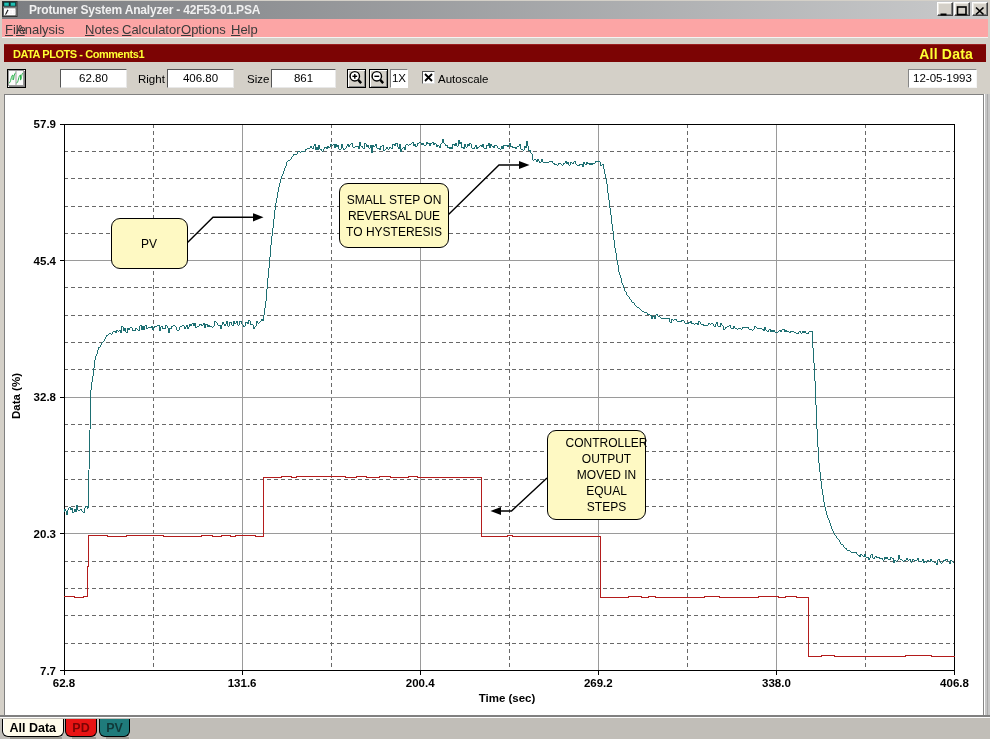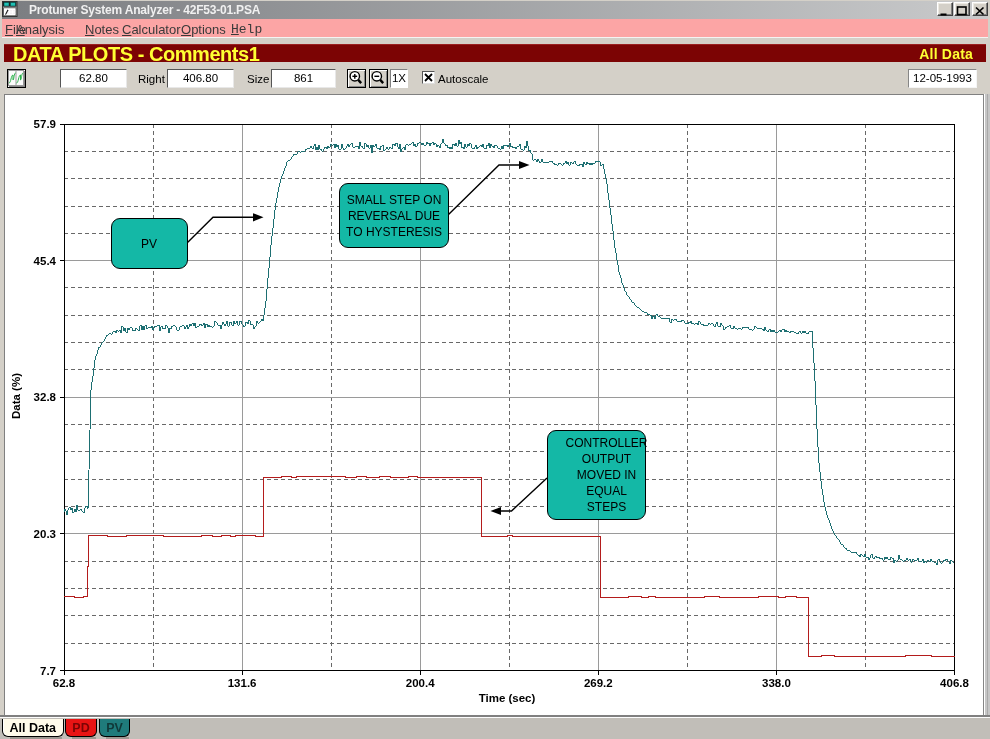--- a/index.html
+++ b/index.html
@@ -16,38 +16,38 @@
   box-shadow:inset -1px -1px 0 #808080, inset 1px 1px 0 #ece9e2; }
 
 
 #menubar { position:absolute; left:2px; top:19px; width:986px; height:18px; background:#fca5a5; font-size:13px; color:#3a3a3a; }
 #menubar span { position:absolute; top:3px; }
 #menubar u { text-decoration:underline; }
 #menusep { position:absolute; left:2px; top:37px; width:986px; height:1px; background:#f5f4f2; }
 
 
 #banner { position:absolute; left:4px; top:44px; width:982px; height:18px; background:#7c0404; border-top:1px solid #9b2020; }
-#bannertitle { position:absolute; left:9px; top:0; line-height:18px; font-size:20px; font-weight:bold; color:#ffff33; letter-spacing:-0.45px; }
+#bannertitle { position:absolute; left:9px; top:0; line-height:18px; font-size:11px; font-weight:bold; color:#ffff33; letter-spacing:-0.45px; }
 #bannerright { position:absolute; right:13px; top:0; line-height:18px; font-size:14px; font-weight:bold; color:#ffff33; letter-spacing:0.2px; }
 
 
 #toolbar { position:absolute; left:4px; top:62px; width:982px; height:32px; background:#d4d0c8; font-size:11.5px; }
 .tlabel { position:absolute; top:11px; color:#000; }
 .tbox { position:absolute; top:7px; height:19px; background:#fff;
   border-top:1.5px solid #555; border-left:1.5px solid #555; border-right:1px solid #e8e8e8; border-bottom:1px solid #e8e8e8;
   text-align:center; font-size:11.5px; line-height:16px; color:#000; }
 .toolbtn { position:absolute; top:7px; width:19px; height:19px; background:#d4d0c8; border:1.5px solid #000; box-shadow:inset 1px 1px 0 #fff, inset -1px -1px 0 #868686; }
 
 
 #client { position:absolute; left:4px; top:94px; width:979px; height:621px; background:#fff;
   border-top:1px solid #808080; border-left:1px solid #808080; }
 #chart { position:absolute; left:0; top:0; }
 
 
-.callout { position:absolute; background:#14b8a6; border:1.5px solid #000; border-radius:9px;
+.callout { position:absolute; background:#fef9c3; border:1.5px solid #000; border-radius:9px;
   color:#000; font-size:12px; display:flex; align-items:center; justify-content:center;
   text-align:center; line-height:16px; }
 
 
 #tabbar { position:absolute; left:0; top:717px; width:990px; height:22px; background:#c1beb8; border-top:1px solid #fdfdfd; }
 .tab { position:absolute; top:1px; height:18px; font-size:12.5px; font-weight:bold;
   display:flex; align-items:center; justify-content:center;
   border:1px solid #000; border-top:none; border-radius:0 0 6px 6px; }
 #clientbot { position:absolute; left:0; top:715px; width:990px; height:2px; background:#808080; }
 
@@ -85,21 +85,21 @@
 <div class="winbtn" style="left:972px;"><svg width="14" height="12" viewBox="0 0 14 12">
       <path d="M3,2.5 L10.5,9.5 M10.5,2.5 L3,9.5" stroke="#000" stroke-width="1.7"></path>
     </svg></div>
 
 <div id="menubar">
   <span style="left:3px;"><u>F</u>ile</span>
   <span style="left:14px;"><u>A</u>nalysis</span>
   <span style="left:83px;"><u>N</u>otes</span>
   <span style="left:120px;"><u>C</u>alculator</span>
   <span style="left:179px;"><u>O</u>ptions</span>
-  <span style="left:229px;font-family:Liberation Mono, monospace;"><u>H</u>elp</span>
+  <span style="left:229px;"><u>H</u>elp</span>
 </div>
 <div id="menusep"></div>
 
 <div id="banner">
   <div id="bannertitle">DATA PLOTS - Comments1</div>
   <div id="bannerright">All Data</div>
 </div>
 
 <div id="toolbar">
   <div class="toolbtn" style="left:3px;">

